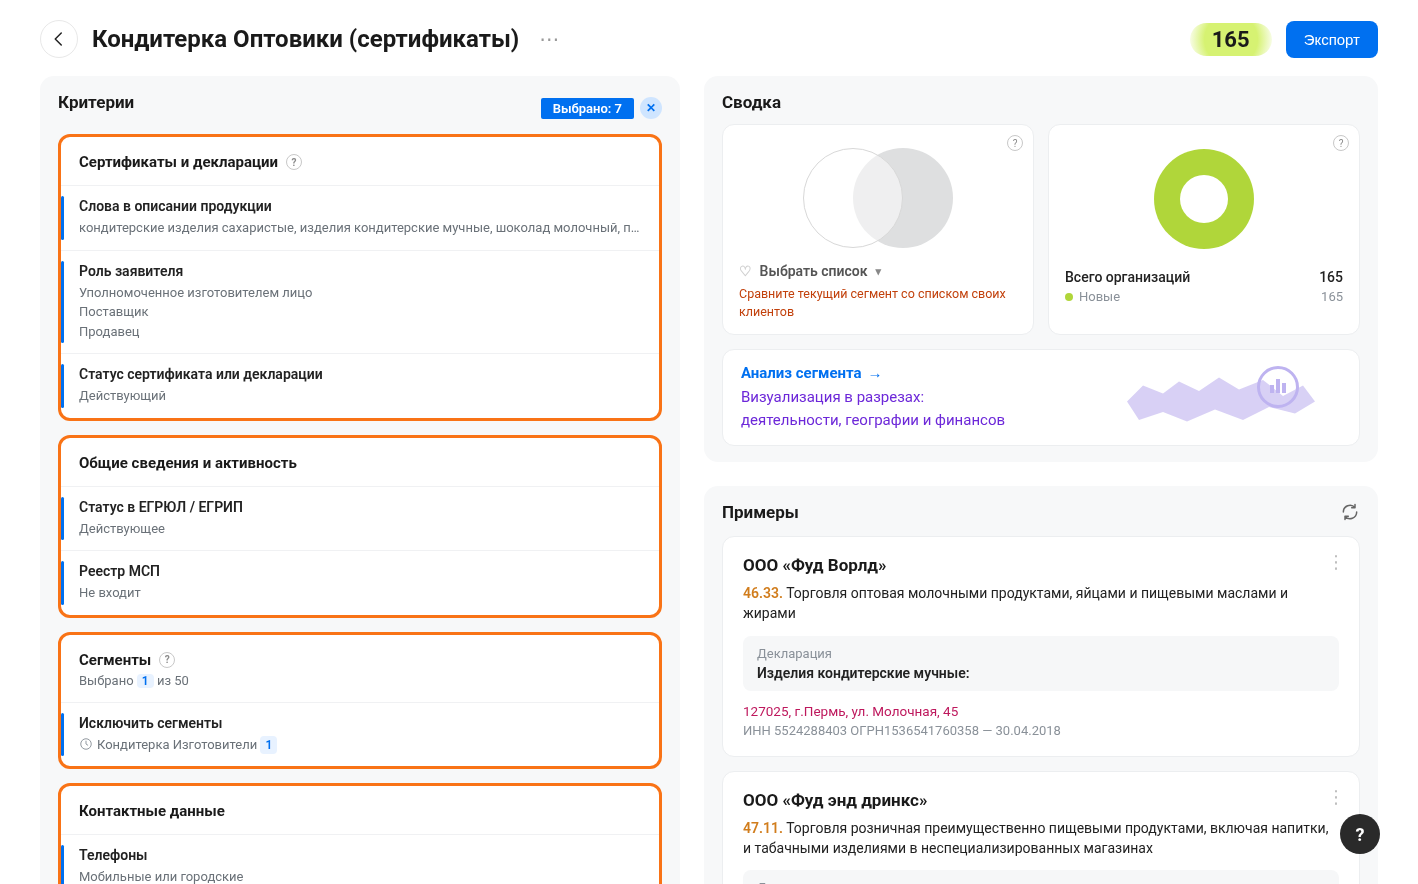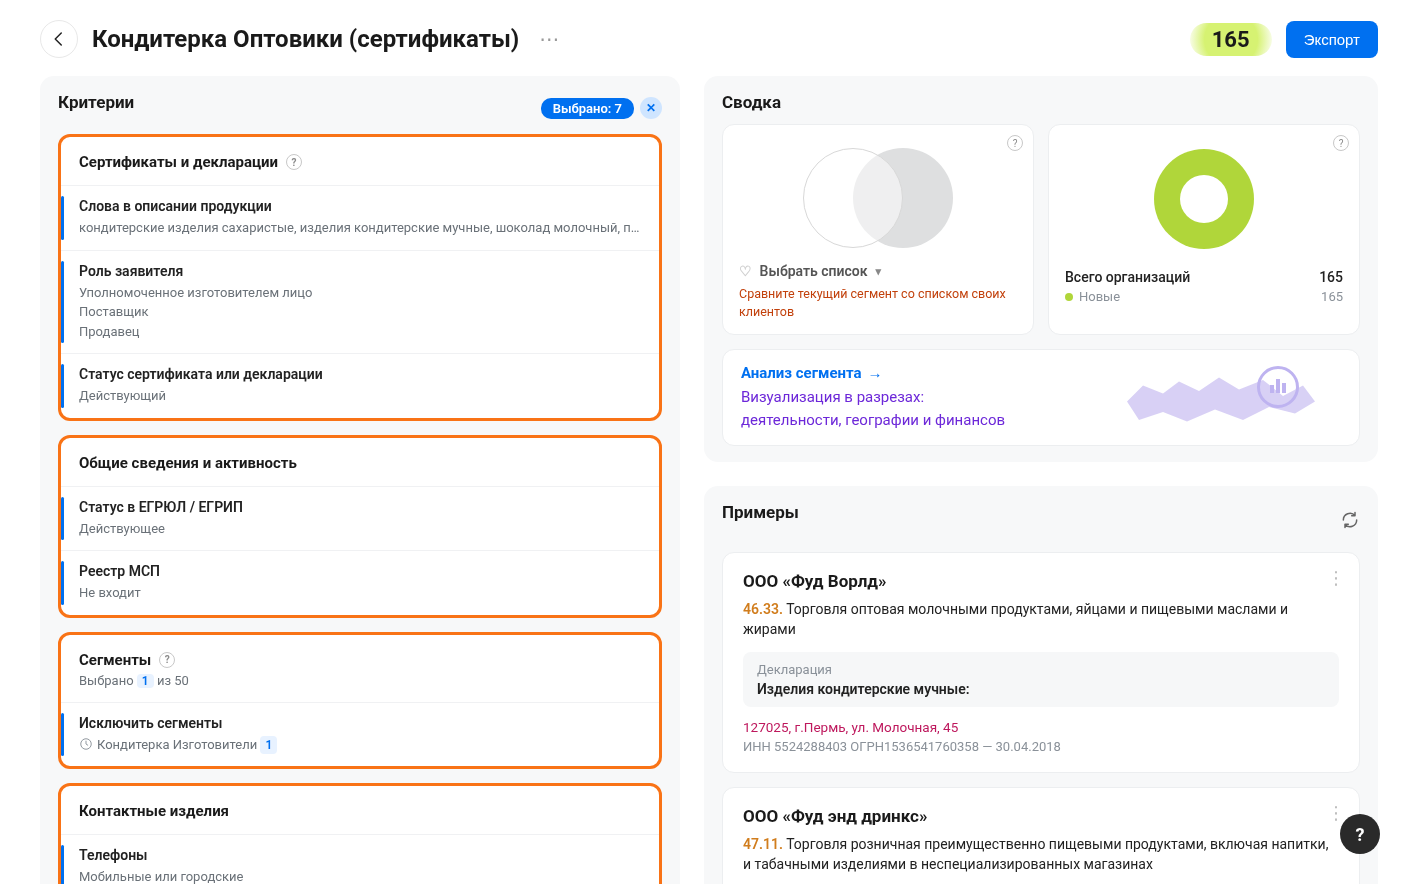--- a/index.html
+++ b/index.html
@@ -10,21 +10,21 @@
 .h-title { font-size: 24px; font-weight: 700; }
 .dots { color: #999; font-size: 20px; padding: 0 6px; cursor:pointer;}
 .h-spacer { flex:1; }
 .count-badge { font-size: 22px; font-weight:700; padding: 4px 22px; border-radius: 18px; background: radial-gradient(circle at 50% 50%, #d6f272 0%, #d6f272 60%, rgba(214,242,114,0) 100%); }
 .export-btn { background:#0070f0; color:#fff; border:none; border-radius:8px; padding:10px 18px; font-size:15px; font-weight:500; cursor:pointer; }
 .cols { display:flex; gap: 24px; padding: 8px 40px 0 40px; }
 .col-left { width: 640px; background:#f7f8f9; border-radius:14px; padding:16px 18px; }
 .col-right { flex:1; display:flex; flex-direction:column; gap:24px; }
 .panel-title { font-size:17px; font-weight:700; margin-bottom:12px; }
 .sel-chip { display:inline-flex; align-items:center; gap:6px; }
-.sel-badge { background:#0070f0; color:#fff; border-radius:10px; padding:3px 12px; font-size:13px; font-weight:600;}
+.sel-badge { background:#0070f0; color:#fff; border-radius:2px; padding:3px 12px; font-size:13px; font-weight:600;}
 .sel-clear { width:22px; height:22px; border-radius:50%; background:#cfe5ff; display:flex; align-items:center; justify-content:center; cursor:pointer; color:#0070f0; font-weight:700; font-size:12px;}
 .crit-head { display:flex; align-items:center; justify-content:space-between; margin-bottom:10px;}
 .card { background:#fff; border:3px solid #f97316; border-radius:12px; margin-bottom:14px; overflow:hidden;}
 .card-sec-title { font-size:15px; font-weight:700; padding:16px 18px 14px 18px; display:flex; align-items:center; gap:8px;}
 .help-ic { width:16px;height:16px;border:1px solid #c8c8c8; border-radius:50%; display:inline-flex; align-items:center; justify-content:center; font-size:10px; color:#8a8a8a; cursor:help;}
 .crit-item { border-top:1px solid #f0f1f3; padding:12px 18px 12px 18px; position:relative;}
 .crit-item::before { content:""; position:absolute; left:0; top:10px; bottom:10px; width:3px; background:#0070f0; border-radius:2px;}
 .crit-name { font-size:14px; font-weight:600; margin-bottom:4px; color:#222;}
 .crit-val { font-size:13px; color:#6a7178; line-height:1.5; white-space:nowrap; overflow:hidden; text-overflow:ellipsis;}
 .crit-val.multi { white-space:normal;}
@@ -152,21 +152,21 @@
           <svg class="clock-ic" viewBox="0 0 24 24">
                 <circle cx="12" cy="12" r="9" stroke="#8a9199" stroke-width="1.6" fill="none"></circle>
                 <path d="M12 7v5l3 2" stroke="#8a9199" stroke-width="1.6" fill="none" stroke-linecap="round"></path>
               </svg><span>Кондитерка Изготовители  </span><span class="seg-num">1</span>
         </div>
       </div>
     </div>
 
     <div class="card">
       <div class="card-sec-title">
-        <span>Контактные изделия</span>
+        <span>Контактные данные</span>
       </div>
       <div class="crit-item">
         <div class="crit-name">Телефоны</div>
         <div class="crit-val multi">
           <div>Мобильные или городские</div>
           <div>Без проверки</div>
         </div>
       </div>
     </div>
 
@@ -219,21 +219,21 @@
           <div class="map-shape"></div>
           <div class="map-ic">
                 <span class="bars"><span></span><span></span><span></span></span>
               </div>
         </div>
       </div>
     </div>
 
     <div class="r-panel" style="padding-bottom:0;">
       <div class="ex-head">
-        <div class="panel-title" style="margin-bottom:16px;">Примеры</div>
+        <div class="panel-title" style="margin-bottom:0;">Примеры</div>
         <span class="refresh-ic">
           <svg width="20" height="20" viewBox="0 0 24 24">
                 <path d="M4 12a8 8 0 0 1 14-5.3M20 12a8 8 0 0 1-14 5.3M18 3v4h-4M6 21v-4h4" stroke="#666" stroke-width="1.8" fill="none" stroke-linecap="round" stroke-linejoin="round"></path>
               </svg>
         </span>
       </div>
 
       <div class="ex-card">
         <span class="ex-menu">⋮</span>
         <div class="ex-name">ООО «Фуд Ворлд»</div>

